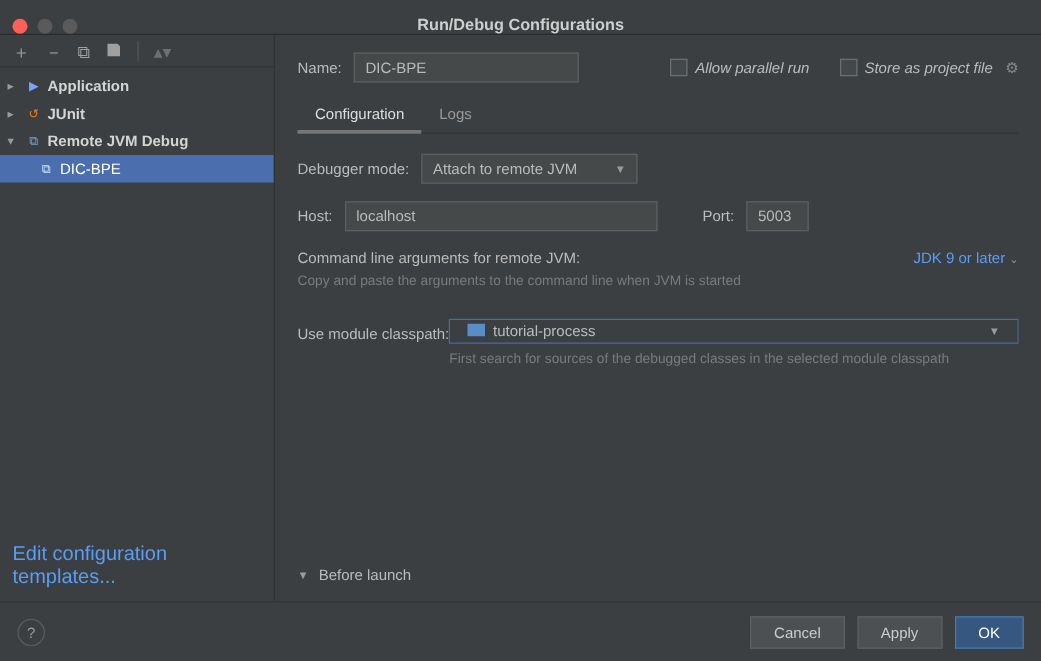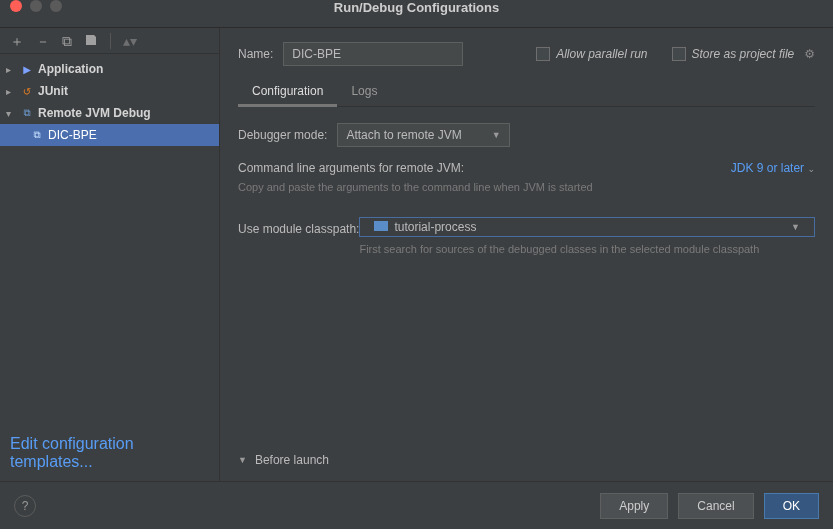--- a/index.html
+++ b/index.html
@@ -1,18 +1,18 @@
 <!DOCTYPE html>
 <html><head>
   <meta charset="utf-8">
   <style>
     * { margin: 0; padding: 0; box-sizing: border-box; font-family: -apple-system, BlinkMacSystemFont, "Segoe UI", sans-serif; }
     body { background: #3c3f41; color: #bbb; font-size: 12px; width: 833px; height: 529px; overflow: hidden; }
     .window { width: 100%; height: 100%; display: flex; flex-direction: column; }
-    .titlebar { height: 28px; display: flex; align-items: flex-start; padding: 0 10px; border-bottom: 1px solid #2b2b2b; position: relative; }
+    .titlebar { height: 28px; display: flex; align-items: flex-end; padding: 0 10px; border-bottom: 1px solid #2b2b2b; position: relative; }
     .traffic { display: flex; gap: 8px; position: absolute; left: 10px; }
     .traffic .dot { width: 12px; height: 12px; border-radius: 50%; }
     .dot.red { background: #ff5f57; }
     .dot.yellow { background: #5a5a5a; }
     .dot.green { background: #5a5a5a; }
     .title { flex: 1; text-align: center; font-weight: 600; color: #cecece; font-size: 13px; }
     .body { flex: 1; display: flex; min-height: 0; }
     .sidebar { width: 220px; border-right: 1px solid #323232; display: flex; flex-direction: column; }
     .toolbar { height: 26px; display: flex; align-items: center; gap: 12px; padding: 0 10px; border-bottom: 1px solid #323232; }
     .tb-icon { color: #a0a0a0; cursor: pointer; font-size: 14px; line-height: 1; }
@@ -134,20 +134,27 @@
 
       <div class="content">
         <div class="field-row">
           <span class="label">Debugger mode:</span>
           <div class="select">
             <span>Attach to remote JVM</span>
             <span class="chev-down">▼</span>
           </div>
         </div>
 
+        <div class="field-row">
+          <span class="label">Host:</span>
+          <input class="input host-input" value="localhost" style="">
+          <span style="width:16px"></span>
+          <span class="label">Port:</span>
+          <input class="input port-input" value="5003" style="">
+        </div>
 
         <div class="cmd-row">
           <span class="label">Command line arguments for remote JVM:</span>
           <span class="link-blue">
             <span>JDK 9 or later</span>
             <span class="chev-down"> ⌄</span>
           </span>
         </div>
         <div class="hint">Copy and paste the arguments to the command line when JVM is started</div>
 
@@ -168,18 +175,18 @@
       <div class="before-row">
         <span class="chev-down">▼</span>
         <span>Before launch</span>
       </div>
     </div>
   </div>
 
   <div class="footer">
     <div class="help">?</div>
     <div class="buttons">
+      <button class="btn">Cancel</button>
       <button class="btn">Apply</button>
-      <button class="btn">Cancel</button>
       <button class="btn primary">OK</button>
     </div>
   </div>
 </div>
 
 </body></html>

